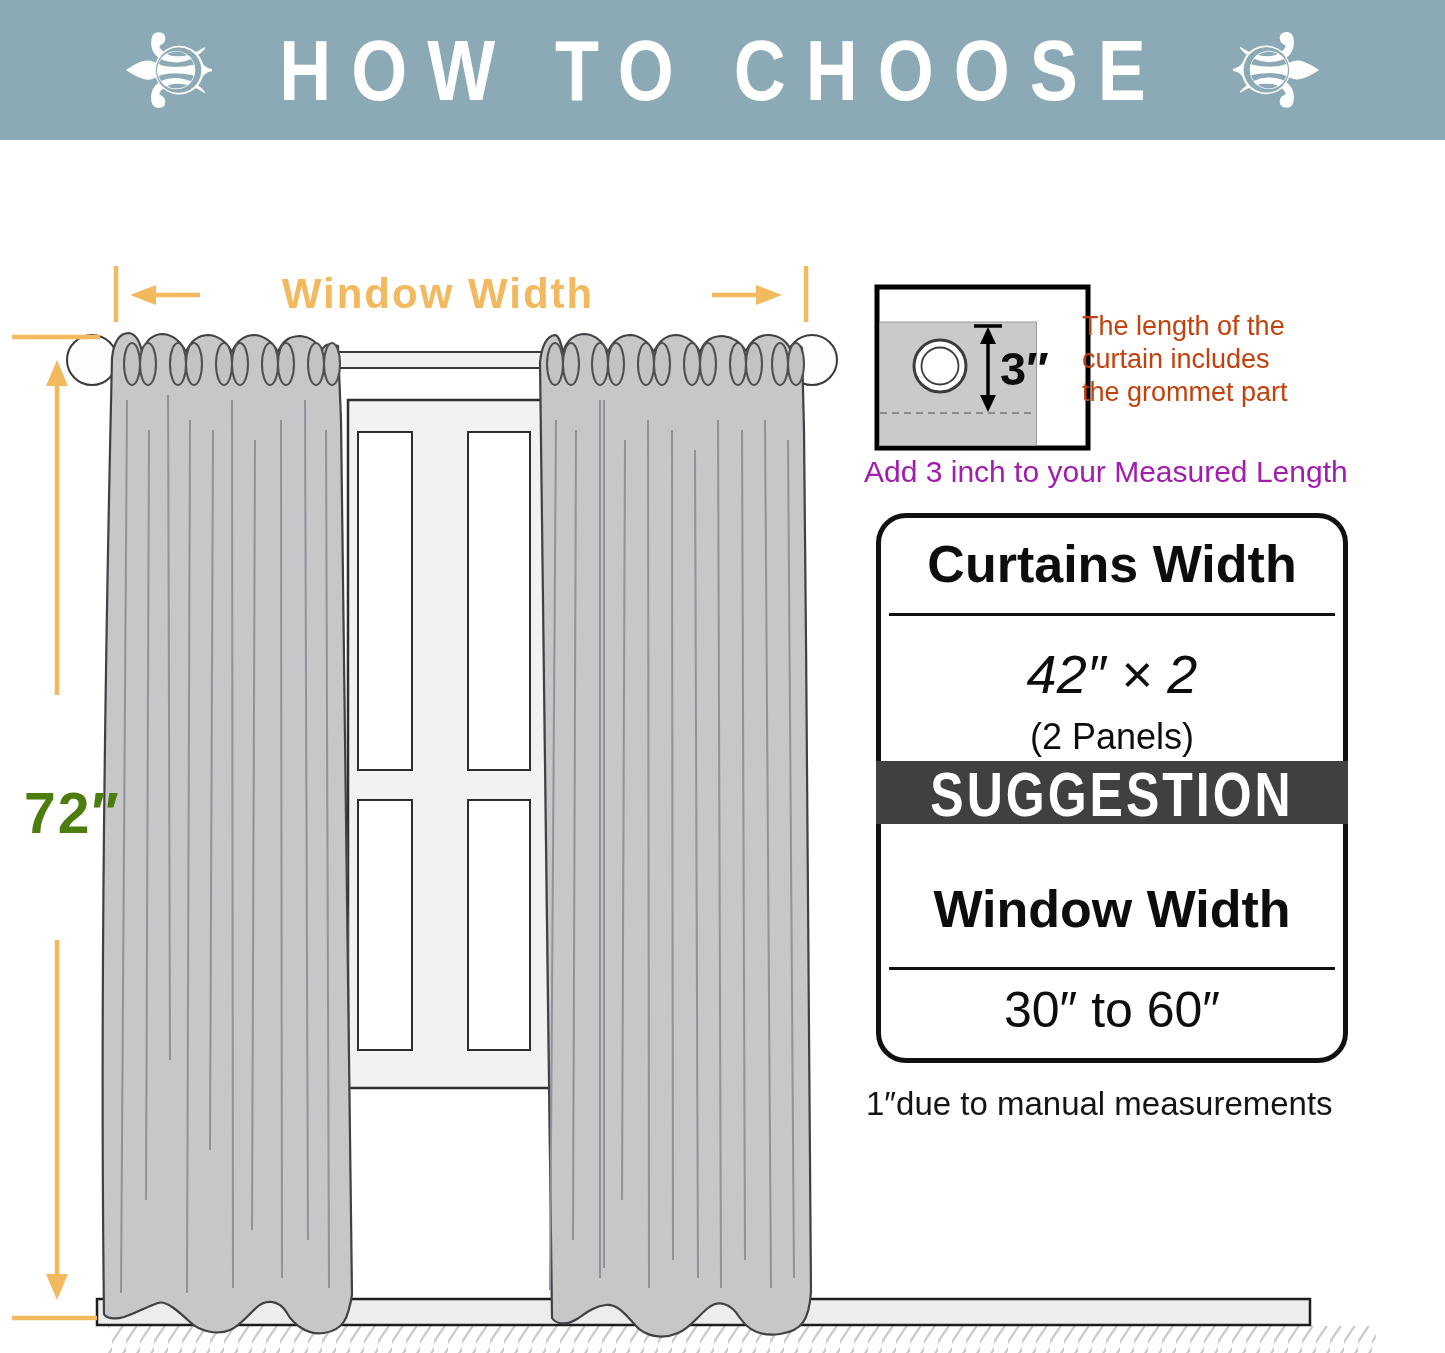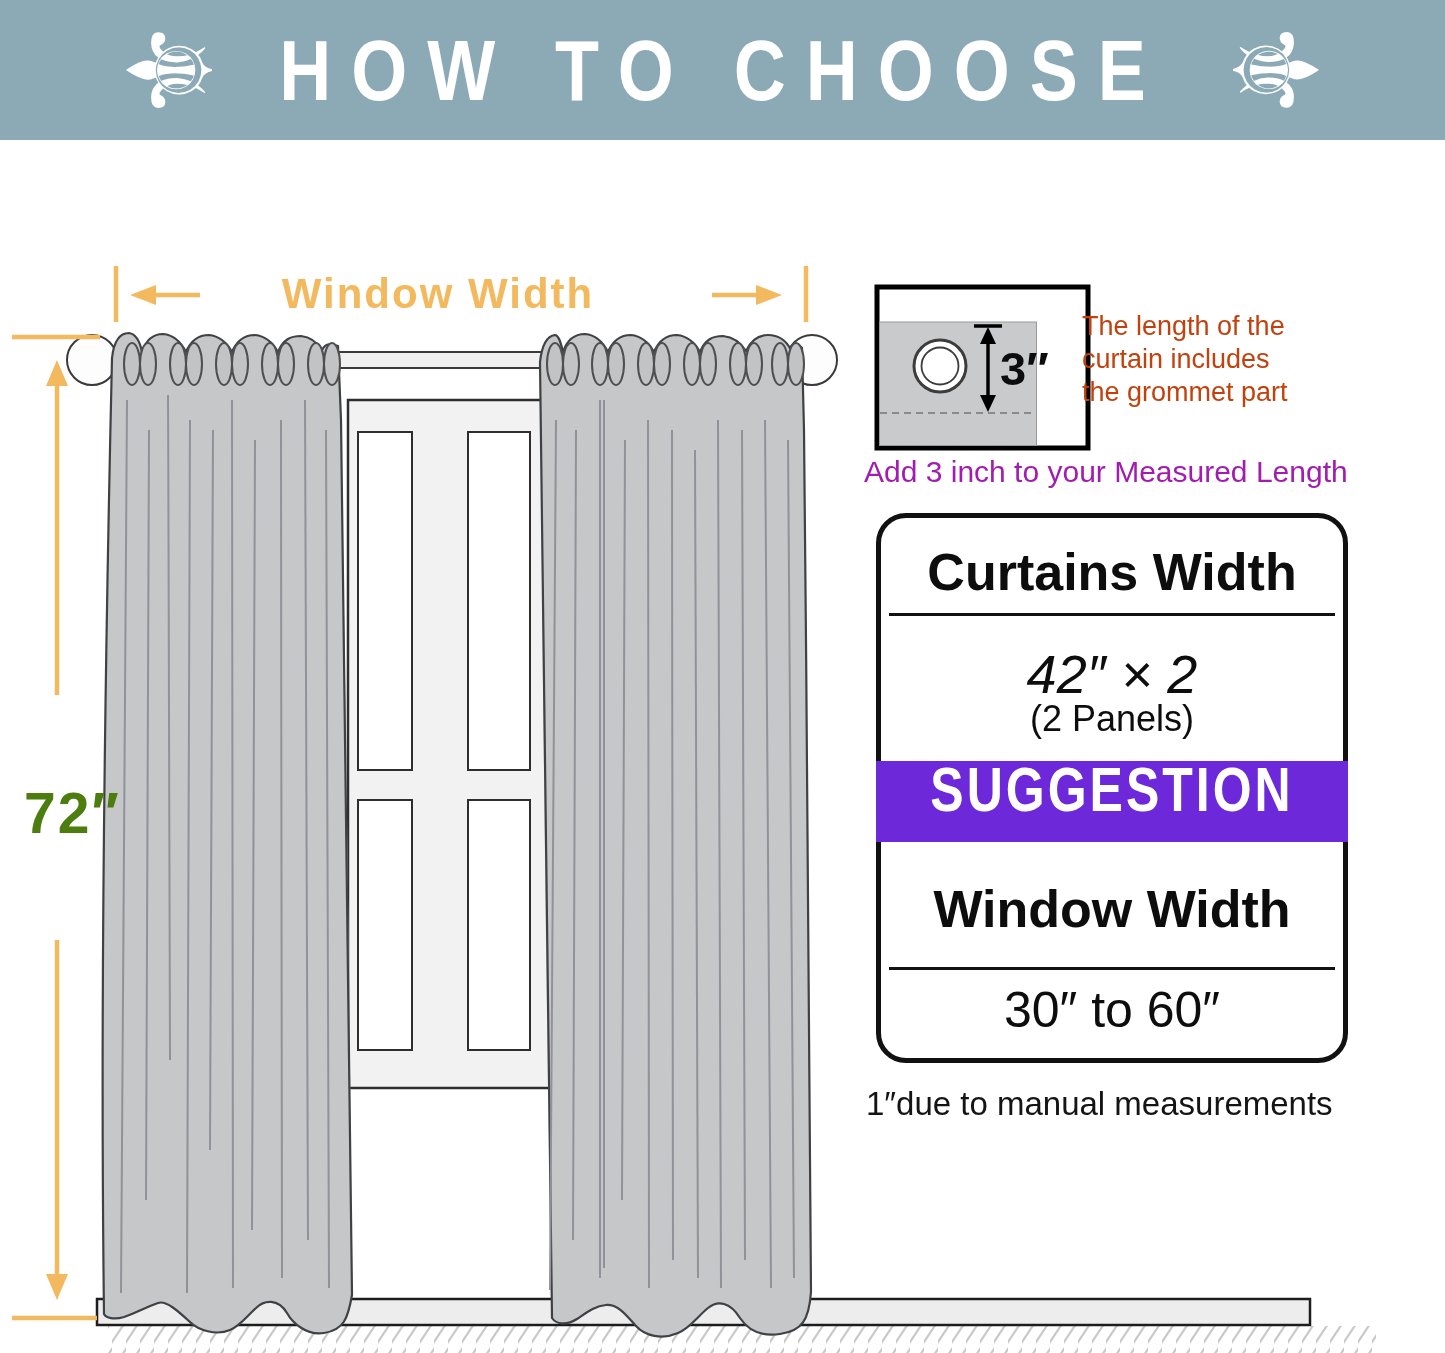--- a/index.html
+++ b/index.html
@@ -45,27 +45,27 @@
     left:866px;top:1080px;width:500px;color:#141414;font-size:33px;line-height:47px;
   }
 
   
   .sg-box{
     position:absolute;left:876px;top:513px;width:472px;height:550px;
     box-sizing:border-box;border:5px solid #111111;border-radius:30px;background:#ffffff;
   }
   .sg-inner{position:absolute;left:0;top:0;right:0;bottom:0;}
   .sg-row{position:absolute;left:0;right:0;text-align:center;color:#0d0d0d;white-space:nowrap;}
-  .sg-title1{top:16px;font-size:52px;font-weight:bold;line-height:60px;margin-top:8px;}
+  .sg-title1{top:16px;font-size:52px;font-weight:bold;line-height:60px;}
   .sg-div1{position:absolute;left:8px;right:8px;top:95px;border-top:3px solid #111;}
   .sg-value1{top:127px;font-size:54px;line-height:58px;font-style:italic;}
-  .sg-panels{top:181px;font-size:36px;line-height:40px;}
+  .sg-panels{top:199px;font-size:36px;line-height:40px;}
   .sg-banner{
-    position:absolute;left:-5px;right:-5px;top:243px;height:81px;background:#6d28d9;
-    display:flex;align-items:flex-start;justify-content:center;
+    position:absolute;left:-5px;right:-5px;top:243px;height:63px;background:#404040;
+    display:flex;align-items:flex-end;justify-content:center;
   }
   .sg-banner span{
     color:#ffffff;font-weight:bold;font-size:50px;letter-spacing:3px;transform:scaleY(1.25);
   }
   .sg-title2{top:361px;font-size:52px;font-weight:bold;line-height:60px;}
   .sg-div2{position:absolute;left:8px;right:8px;top:449px;border-top:3px solid #111;}
   .sg-value2{top:465px;font-size:50px;line-height:54px;}
 
   svg{position:absolute;left:0;top:140px;}
 </style>

